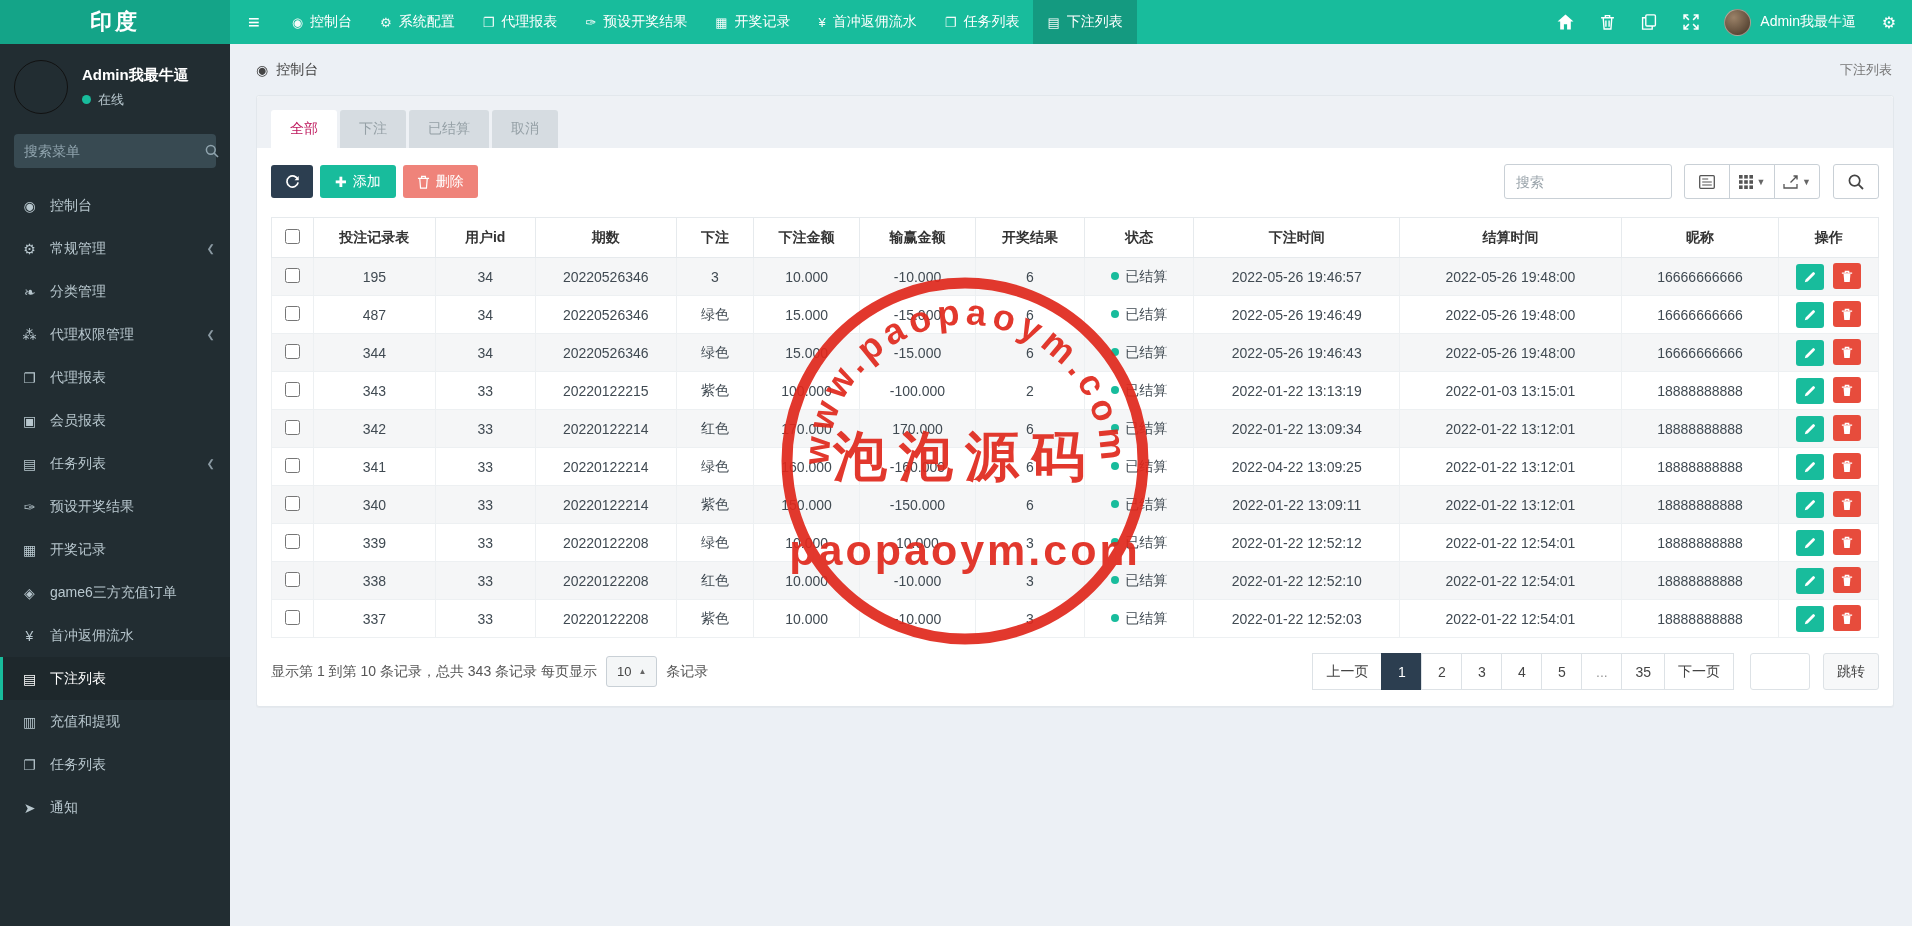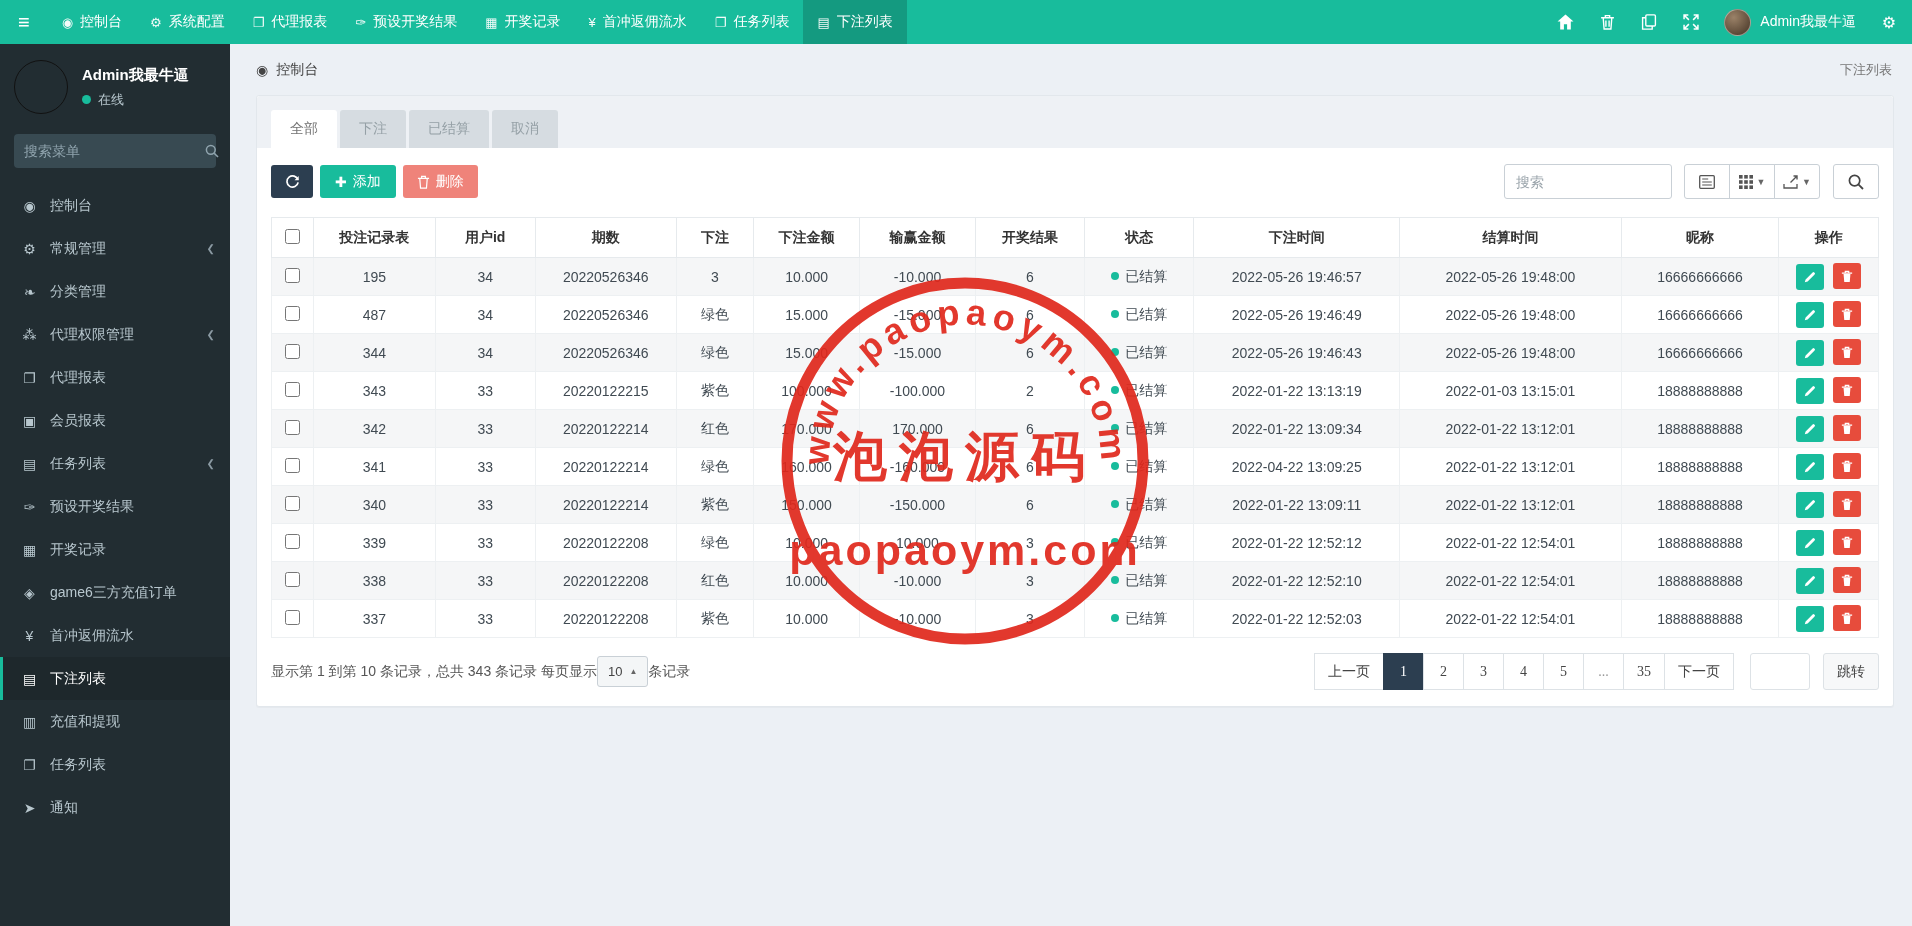--- a/index.html
+++ b/index.html
@@ -40,21 +40,21 @@
 
   
   .main { flex:1; min-width:0; display:flex; flex-direction:column; }
   .content-header { height:51px; flex:none; display:flex; align-items:center; justify-content:space-between; padding:0 20px 0 26px; }
   .bc-left { display:flex; align-items:center; gap:8px; color:#444; }
   .bc-right { color:#777; font-size:13px; }
 
   .panel { background:#fff; border:1px solid #e2e7ec; border-radius:3px; margin:0 18px 0 26px; box-shadow:0 1px 1px rgba(0,0,0,.03); }
   .tab-strip { background:#eef1f5; padding:14px 14px 0; display:flex; gap:3px; border-radius:3px 3px 0 0; }
   .tab { padding:10px 19px; font-size:14px; background:#d6dce1; color:#95a0a6; border-radius:3px 3px 0 0; cursor:pointer; }
-  .tab.active { background:#fff; color:#737373;text-align:right; }
+  .tab.active { background:#fff; color:#be185d;text-align:right; }
 
   .toolbar { display:flex; align-items:center; padding:16px 14px 12px; }
   .btn { border:none; border-radius:3px; height:33px; display:inline-flex; align-items:center; justify-content:center; gap:6px; font-size:14px; cursor:pointer; font-family:inherit; }
   .btn-refresh { width:42px; background:#2c3e50; color:#fff; margin-right:7px; }
   .btn-add { background:#18bc9c; color:#fff; padding:0 15px; margin-right:7px; }
   .btn-del { background:#ef837a; color:#fff; padding:0 14px; }
   .stats { margin-left:9px; height:33px; display:flex; align-items:center; padding:0 15px; background:#f4f6f7; border:1px solid #e3e7ea; border-radius:3px; color:#3e8ef7; font-size:14.5px; white-space:nowrap; }
   .toolbar-right { margin-left:auto; display:flex; align-items:center; }
   .search-input { width:168px; height:35px; border:1px solid #c9d0d6; border-radius:3px; padding:0 11px; font-size:14px; color:#555; outline:none; font-family:inherit; }
   .search-input::placeholder { color:#9aa4ab; }
@@ -85,40 +85,41 @@
   .bet-green { color:#4aa57c; }
   .bet-cyan { color:#58d0de;margin-left:9px; }
   .status-cell { color:#18bc9c; }
   .status-cell .sdot { display:inline-block; width:8px; height:8px; border-radius:50%; background:#18bc9c; margin-right:6px; vertical-align:1px; }
   .op-btn { width:28px; height:26px; border:none; border-radius:3px; display:inline-flex; align-items:center; justify-content:center; cursor:pointer; }
   .op-edit { background:#18bc9c; margin-right:5px; }
   .op-delete { background:#e74c3c; }
 
   
   .table-footer { display:flex; align-items:center; padding:15px 14px 16px; color:#555; }
-  .summary { display:flex; align-items:center; }
+  .summary { display:flex; align-items:center; gap:9px; }
   .page-size { border:1px solid #c9d0d6; background:#f4f6f7; border-radius:3px; height:31px; padding:0 10px; display:flex; align-items:center; gap:7px; font-size:13px; cursor:pointer; color:#444; }
   .page-size .caret { font-size:8px; }
   .pager { margin-left:auto; display:flex; align-items:center; }
   .page-btn { min-width:41px; height:37px; padding:0 13px; background:#fff; border:1px solid #dde2e6; display:flex; align-items:center; justify-content:center; font-size:14px; color:#444; cursor:pointer; margin-left:-1px; }
   .page-btn.active { background:#2c3e50; border-color:#2c3e50; color:#fff; }
   .page-btn.dots { color:#999; cursor:default; }
   .jump-input { width:60px; height:37px; border:1px solid #dde2e6; border-radius:3px; margin-left:16px; outline:none; padding:0 8px; font-family:inherit; }
   .btn-jump { margin-left:13px; height:37px; padding:0 13px; background:#f7f8f9; border:1px solid #dde2e6; border-radius:3px; font-size:14px; color:#444; cursor:pointer; font-family:inherit; }
 
   
   .stamp { position:absolute; left:765px; top:261px; width:400px; height:400px; z-index:6; pointer-events:none; opacity:.92; }
 
   input[type=checkbox] { width:15px; height:15px; cursor:pointer; }
   svg.ic { display:block; }
 </style>
 </head>
 <body>
 
 <div class="navbar">
+  <div class="brand">印度</div>
   <div class="hamburger">≡</div>
   <div class="nav-items" id="nav-items">
       <div class="nav-item">
     <span class="glyph">◉</span>
     <span>控制台</span>
   </div>
       <div class="nav-item">
     <span class="glyph">⚙</span>
     <span>系统配置</span>
   </div>
@@ -652,21 +653,21 @@
       <div class="table-footer">
         <div class="summary">
           <span>显示第 1 到第 10 条记录，总共 343 条记录 每页显示</span>
           <span class="page-size">
             <span>10</span>
             <span class="caret">▲</span>
           </span>
           <span>条记录</span>
         </div>
         <div class="pager">
-          <span id="pager-buttons" style="display:flex;font-family:Liberation Serif, serif;">
+          <span id="pager-buttons" style="display:flex;">
               <span class="page-btn">
                 <span>上一页</span>
               </span>
               <span class="page-btn active">
                 <span>1</span>
               </span>
               <span class="page-btn">
                 <span>2</span>
               </span>
               <span class="page-btn">

